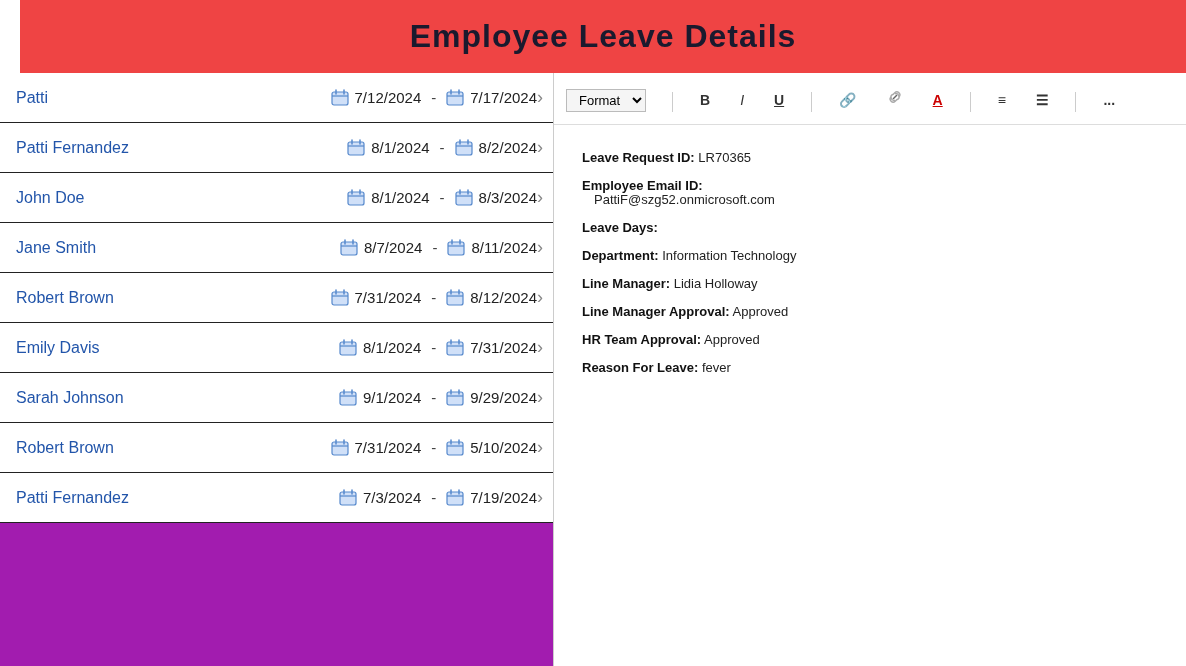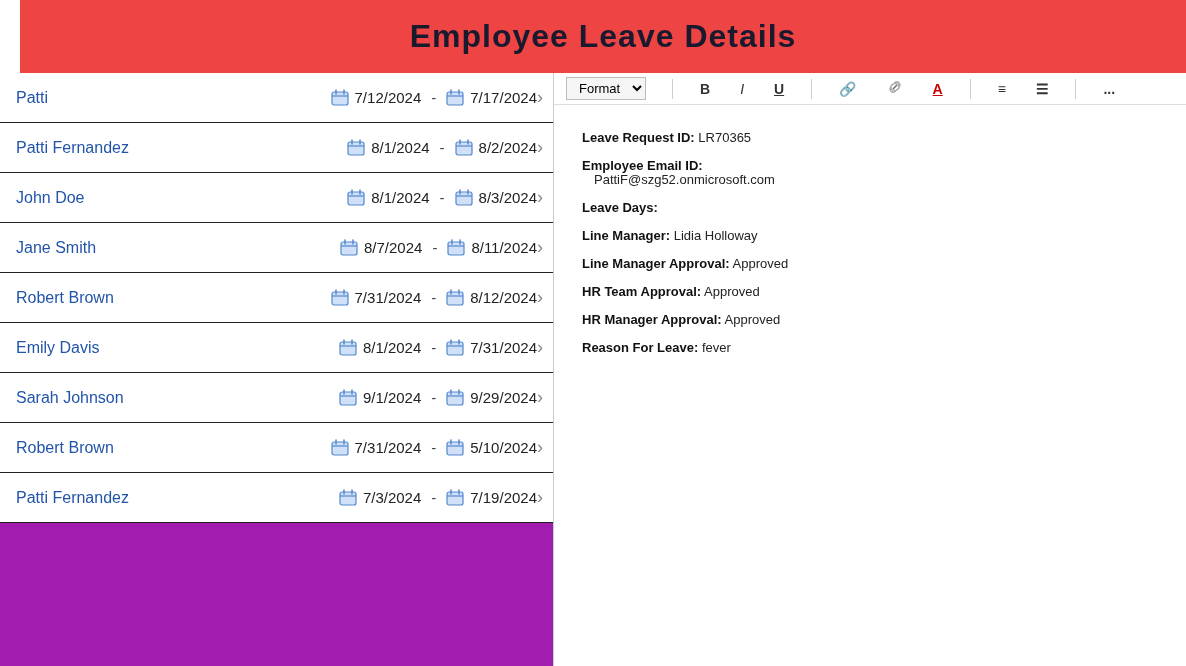--- a/index.html
+++ b/index.html
@@ -88,22 +88,22 @@
     
     .right-panel {
       flex: 1;
       background: #fff;
       display: flex;
       flex-direction: column;
     }
 
     .toolbar {
       display: flex;
-      align-items: center;
-      padding: 2px 12px;
+      align-items: flex-end;
+      padding: 12px 12px;
       border-bottom: 1px solid #ddd;
       gap: 16px;
       background: #fff;
     }
 
     .toolbar-select {
       border: 1px solid #bbb;
       background: #f5f5f5;
       padding: 2px 8px;
       font-size: 13px;
@@ -396,34 +396,34 @@
       </div>
       <div class="detail-row">
         <span class="detail-label">Employee Email ID:</span>
         <span class="detail-email">PattiF@szg52.onmicrosoft.com</span>
       </div>
       <div class="detail-row">
         <span class="detail-label">Leave Days:</span>
         <span class="detail-value"></span>
       </div>
       <div class="detail-row">
+        <span class="detail-label">Department:</span>
+        <span class="detail-value"> <span>Information Technology</span></span>
+      </div>
+      <div class="detail-row">
         <span class="detail-label">Line Manager:</span>
         <span class="detail-value"> <span>Lidia Holloway</span></span>
       </div>
       <div class="detail-row">
         <span class="detail-label">Line Manager Approval:</span>
         <span class="detail-value"> <span>Approved</span></span>
       </div>
       <div class="detail-row">
         <span class="detail-label">HR Team Approval:</span>
         <span class="detail-value"> <span>Approved</span></span>
       </div>
       <div class="detail-row">
-        <span class="detail-label">HR Manager Approval:</span>
-        <span class="detail-value"> <span>Approved</span></span>
-      </div>
-      <div class="detail-row">
         <span class="detail-label">Reason For Leave:</span>
         <span class="detail-value"> <span>fever</span></span>
       </div>
     </div>
   </div>
 </div>
 
 </body></html>

